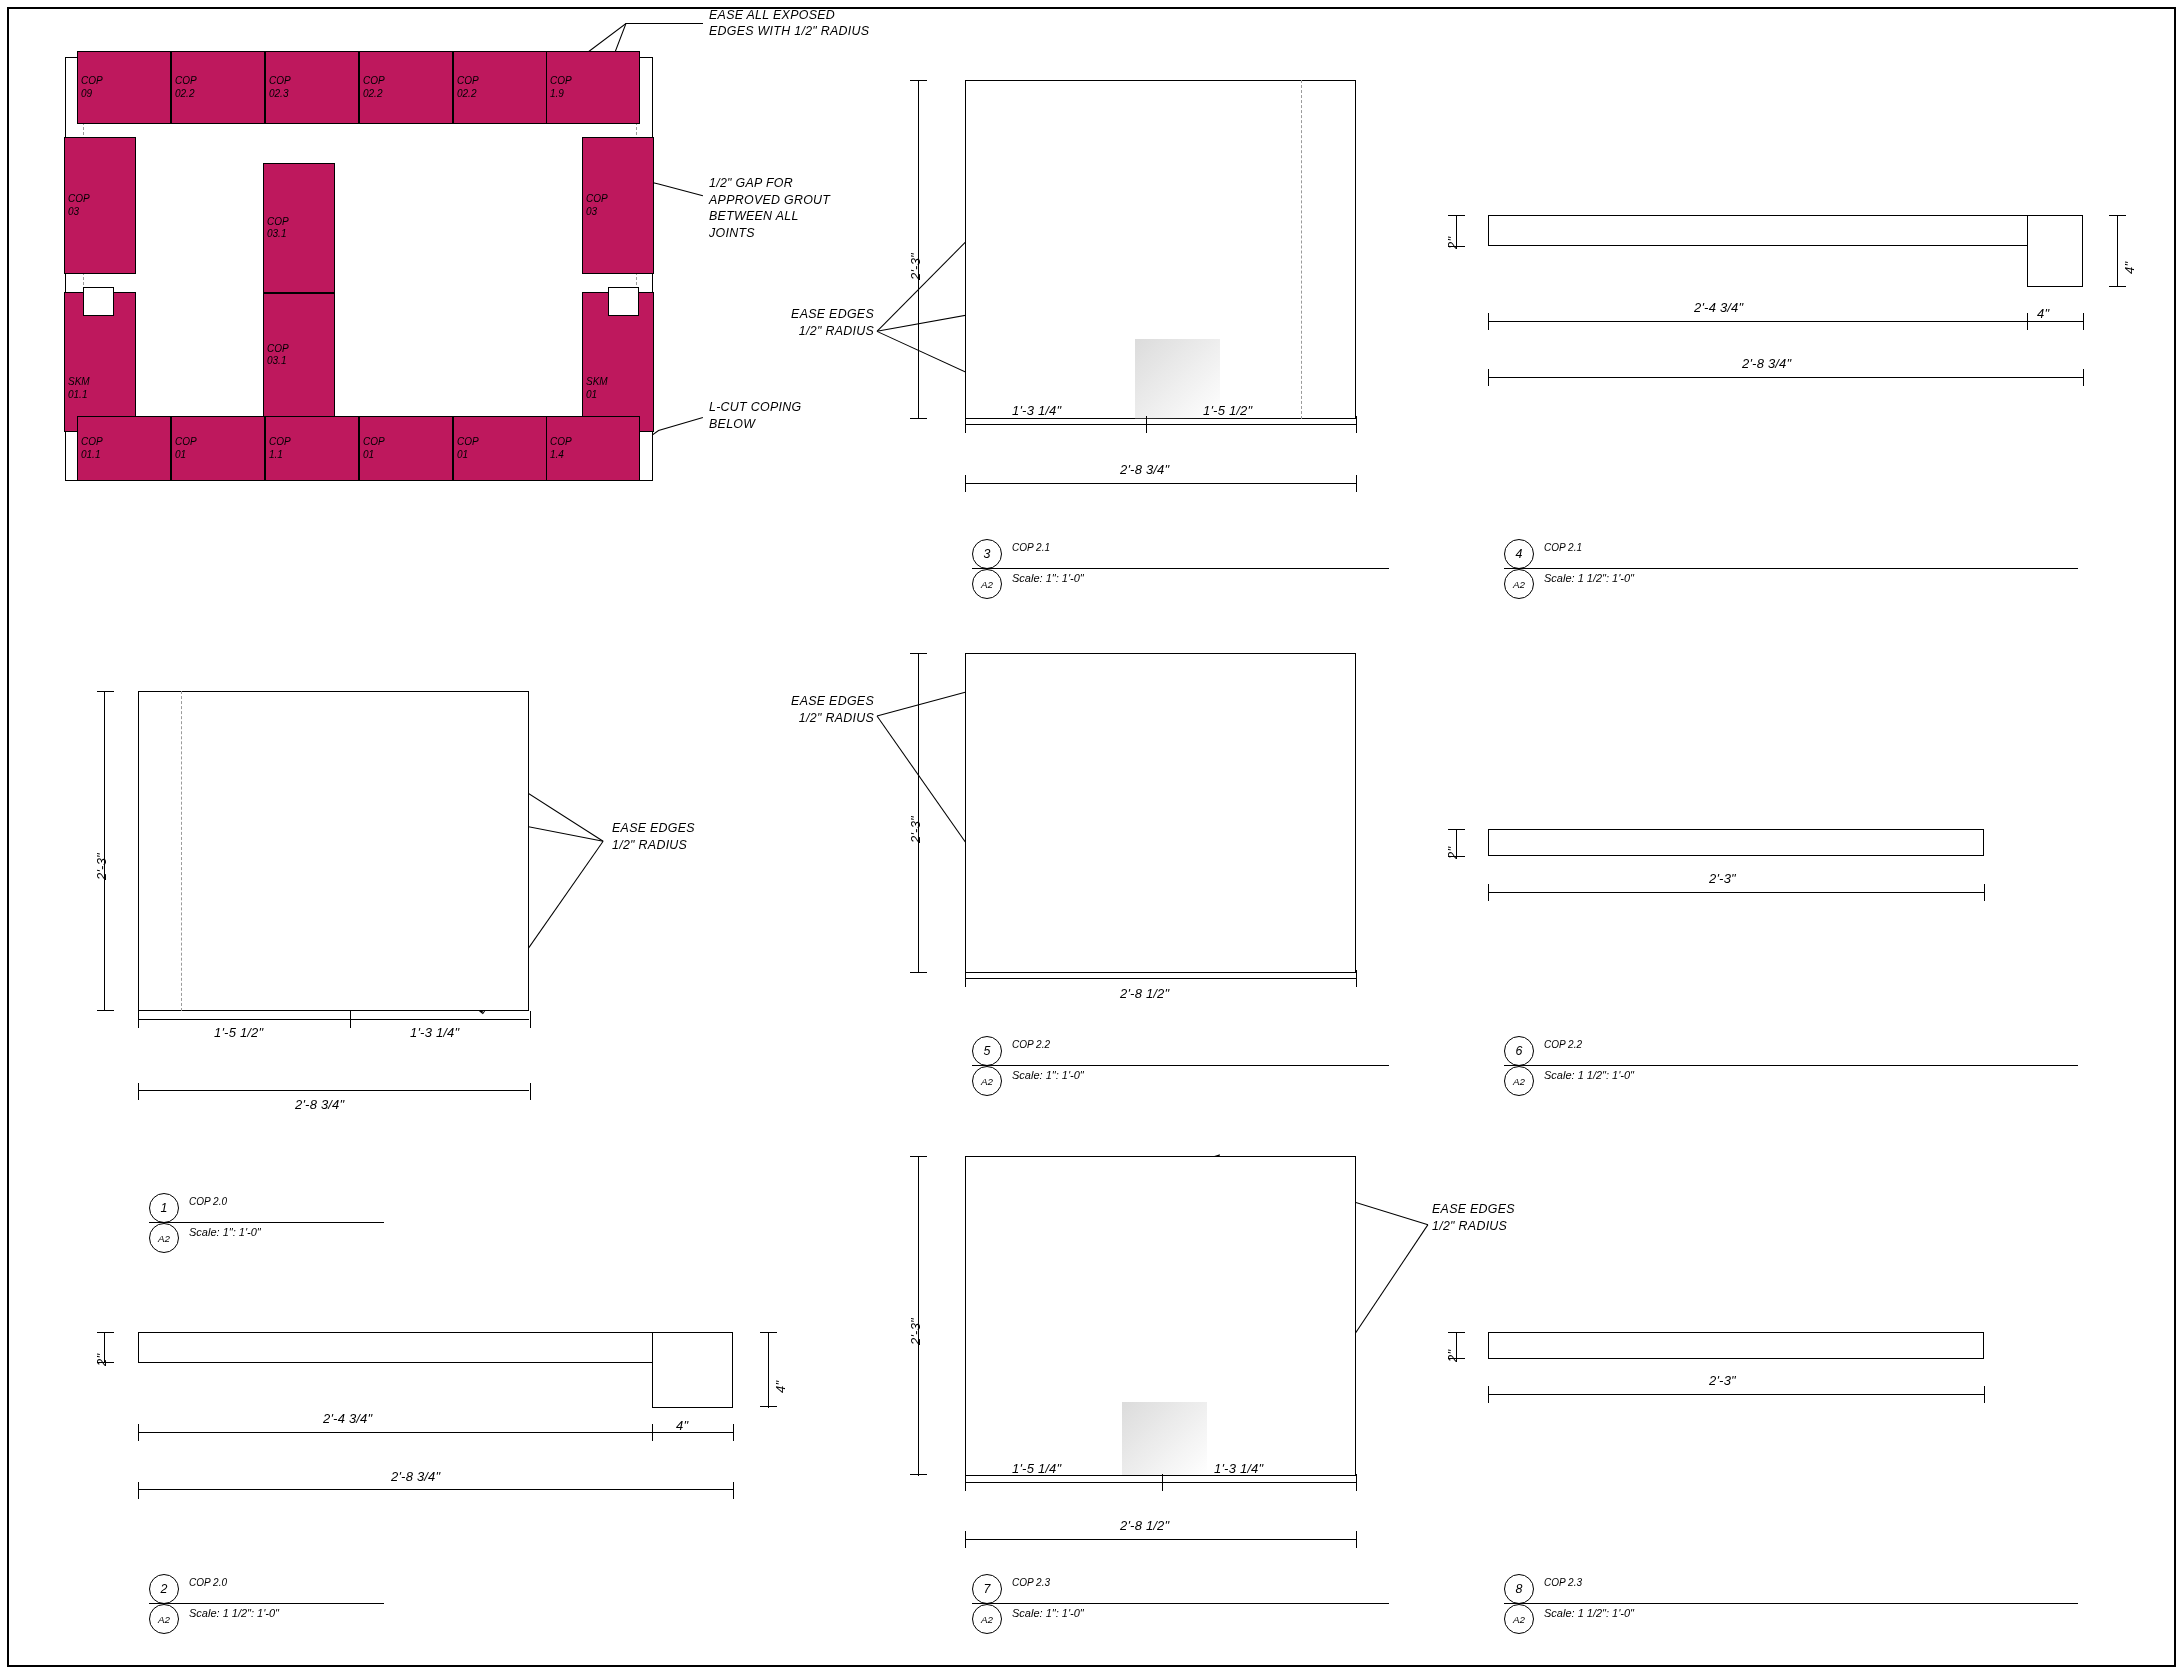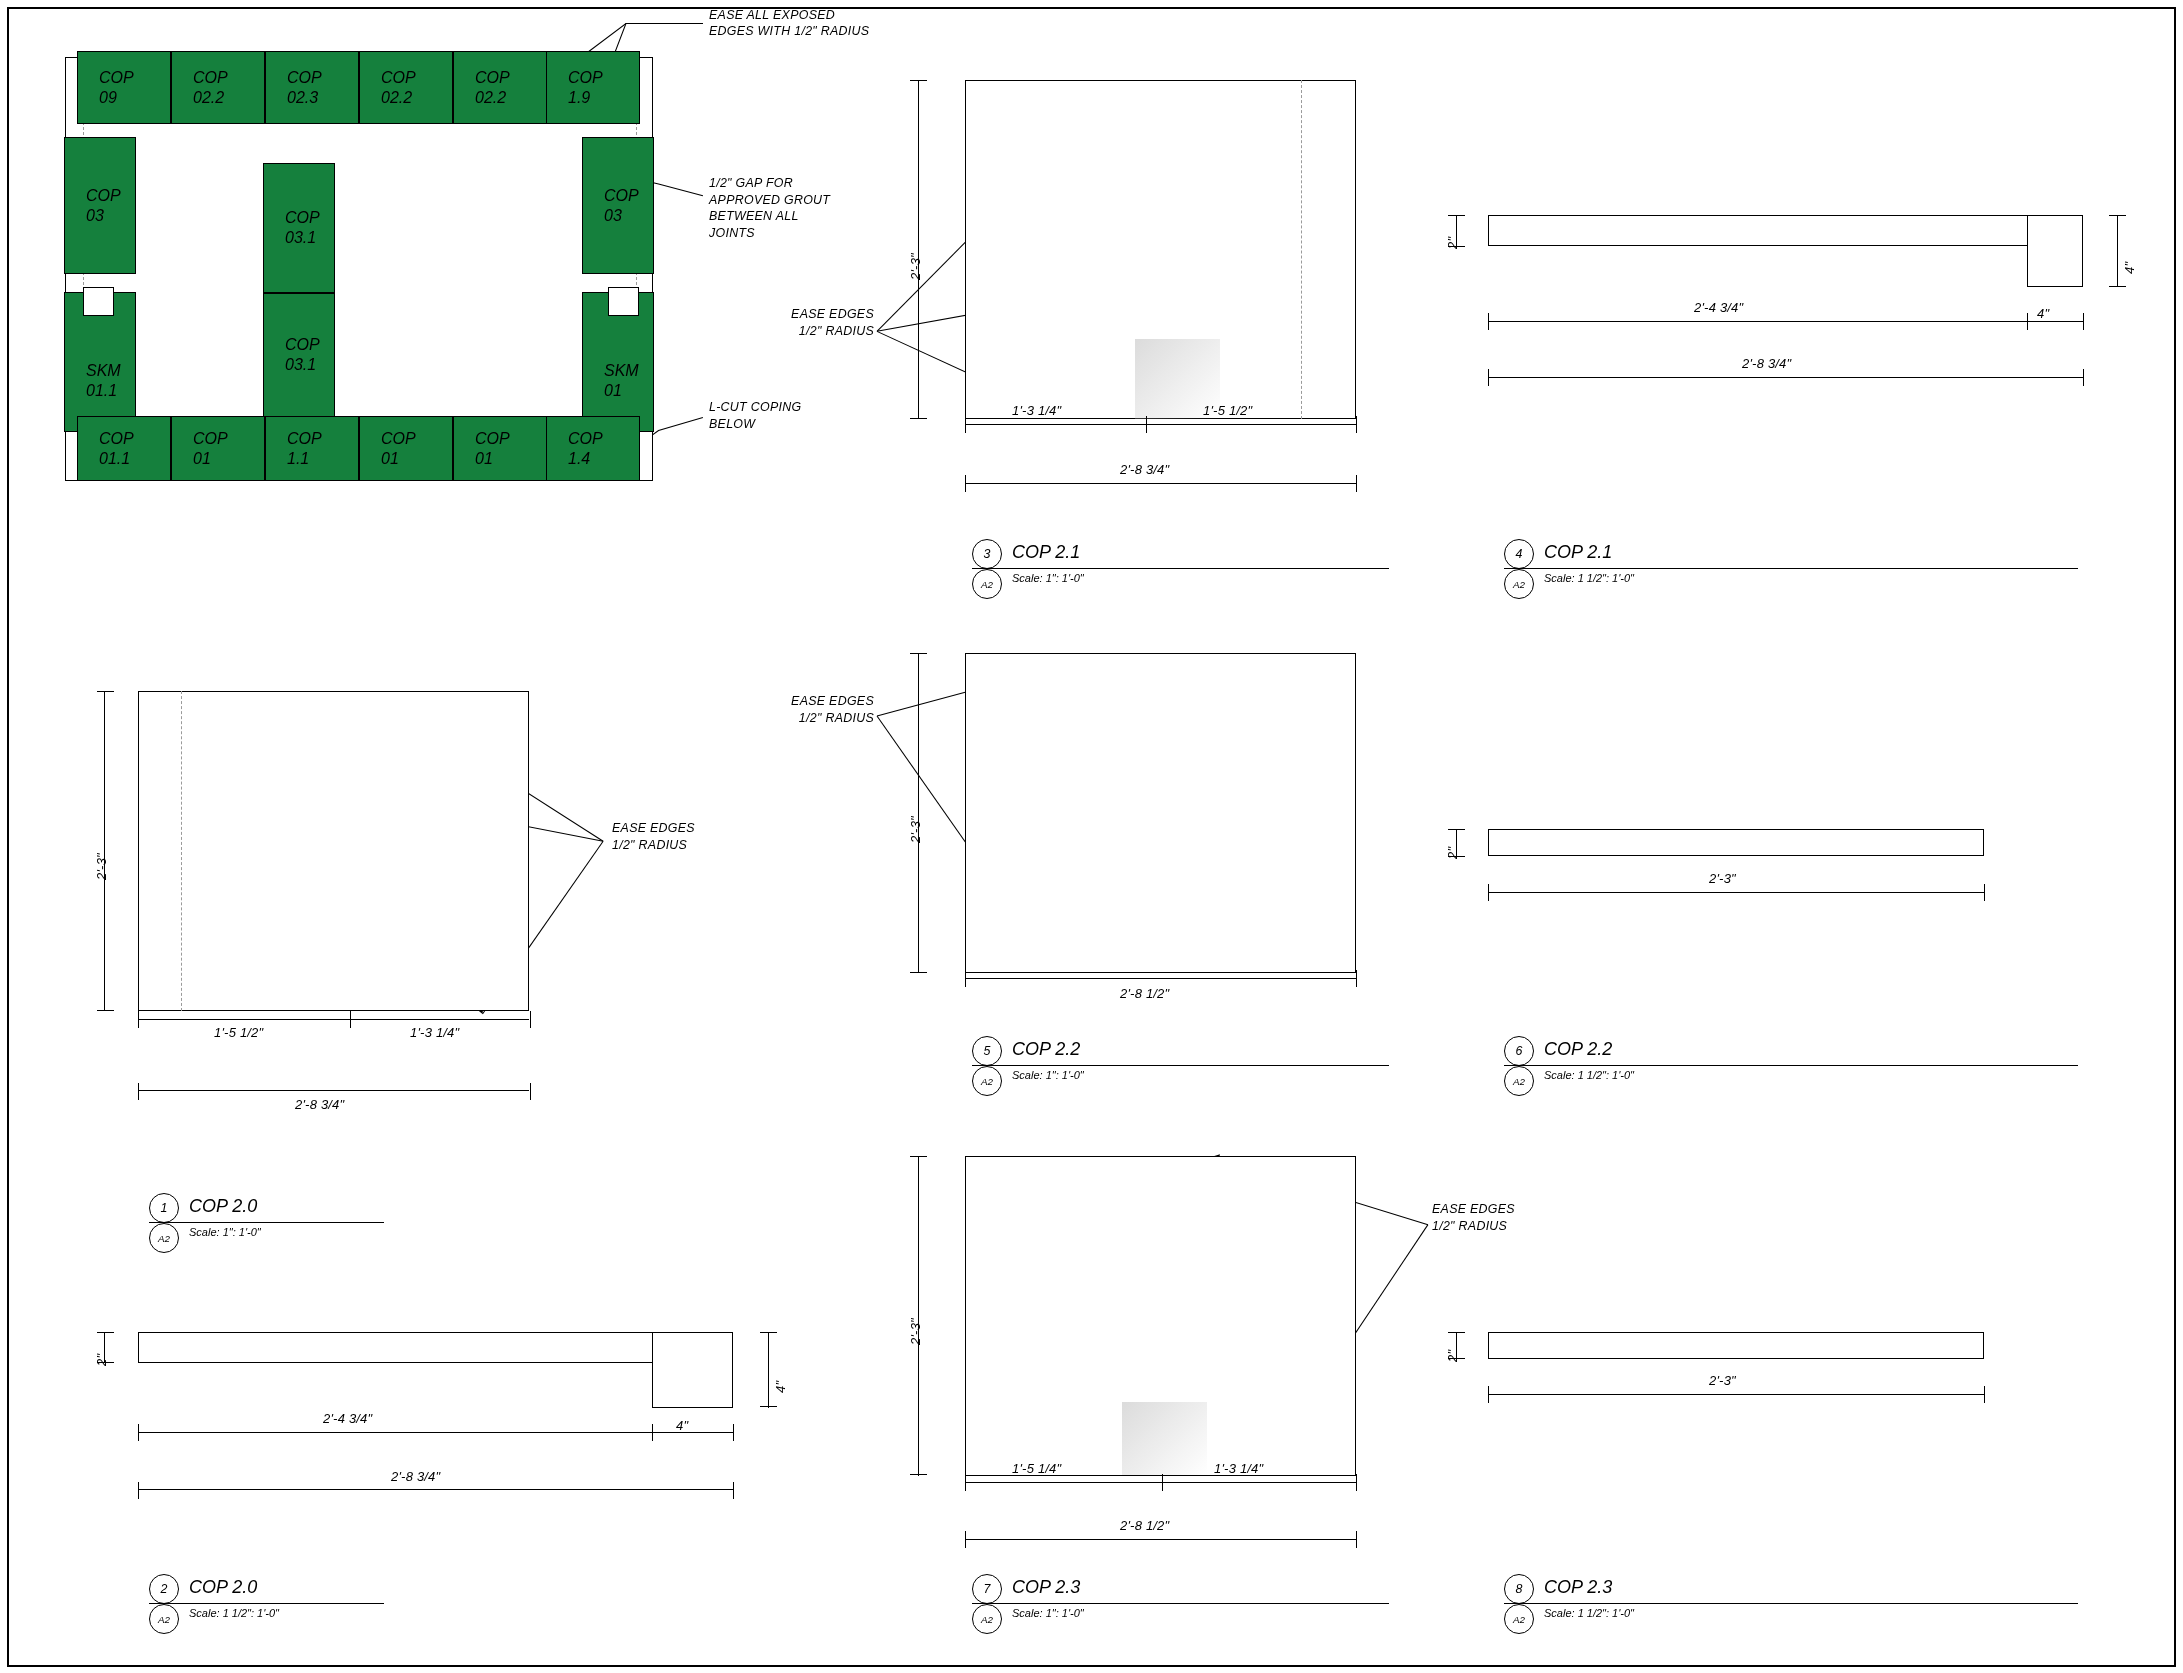--- a/index.html
+++ b/index.html
@@ -42,28 +42,28 @@
     font-size:13px;
     letter-spacing:0.2px;
     white-space:nowrap;
     transform-origin:left top;
     transform:rotate(-90deg);
   }
   .tile{
     position:absolute;
     border:1.3px solid #000;
     box-sizing:border-box;
-    background:#15803d;
+    background:#be185d;
     font-style:italic;
-    font-size:16px;
+    font-size:10px;
     line-height:1.25;
     display:flex;
     flex-direction:column;
     justify-content:center;
-    padding-left:21px;
+    padding-left:3px;
     white-space:pre-line;
   }
   .plate{
     position:absolute;
     border:1.3px solid #000;
     box-sizing:border-box;
     background:#fff;
   }
   .dashed{
     position:absolute;
@@ -90,21 +90,21 @@
     box-sizing:border-box;
     display:flex;align-items:center;justify-content:center;
     font-style:italic;font-size:12.4px;
     background:#fff;
   }
   .ttl .circle.lower{ top:30px; }
   .ttl .name{
     position:absolute;
     left:40px; top:2.6px;
     font-style:italic;
-    font-size:18px;
+    font-size:10px;
     white-space:nowrap;
   }
   .ttl .scale{
     position:absolute;
     left:40px; top:33px;
     font-style:italic;
     font-size:11px;
     white-space:nowrap;
   }
   .ttl .rule{

